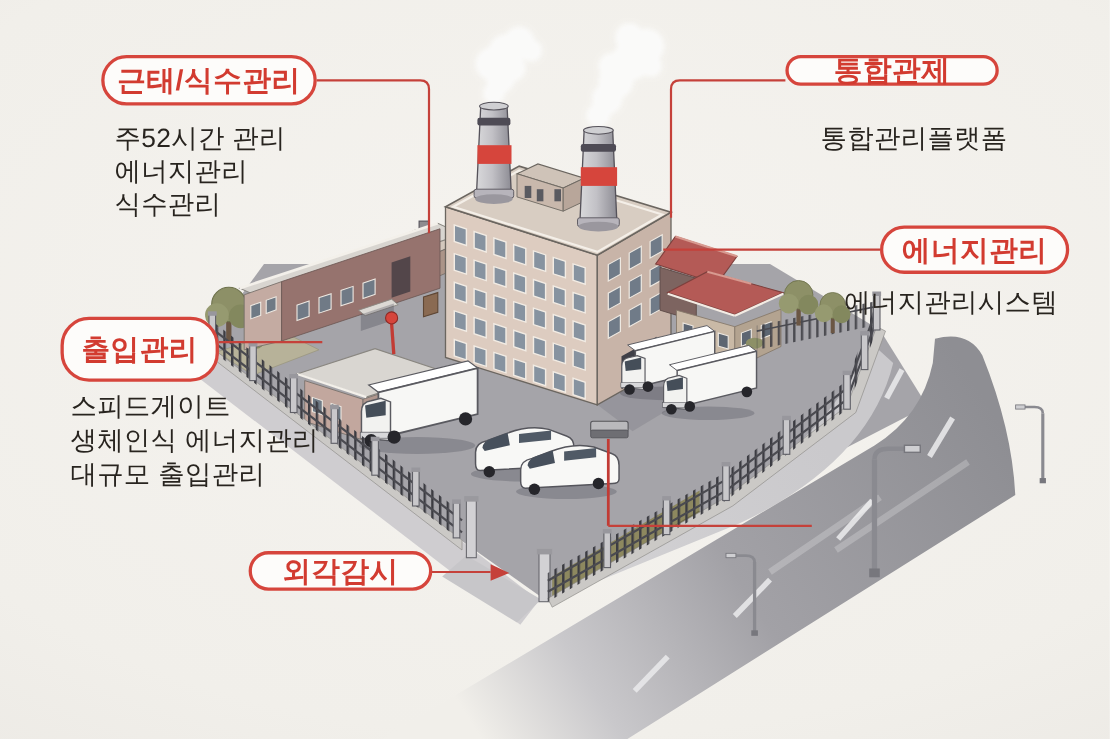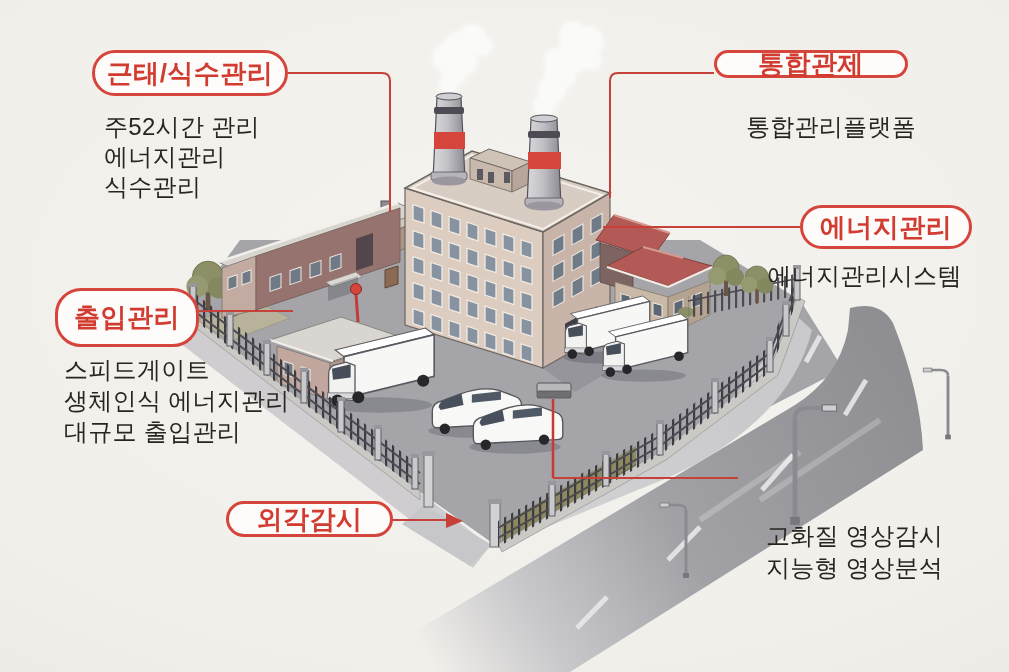--- a/index.html
+++ b/index.html
@@ -380,18 +380,14 @@
 <div class="txt t4">
   <div>스피드게이트</div>
   <div>생체인식 에너지관리</div>
   <div>대규모 출입관리</div>
 </div>
 
 <div class="pill p5">
   <span>외각감시</span>
 </div>
 
-<div class="txt t6">
-  <div>고화질 영상감시</div>
-  <div>지능형 영상분석</div>
-</div>
 
 </div>
 
 </body></html>

